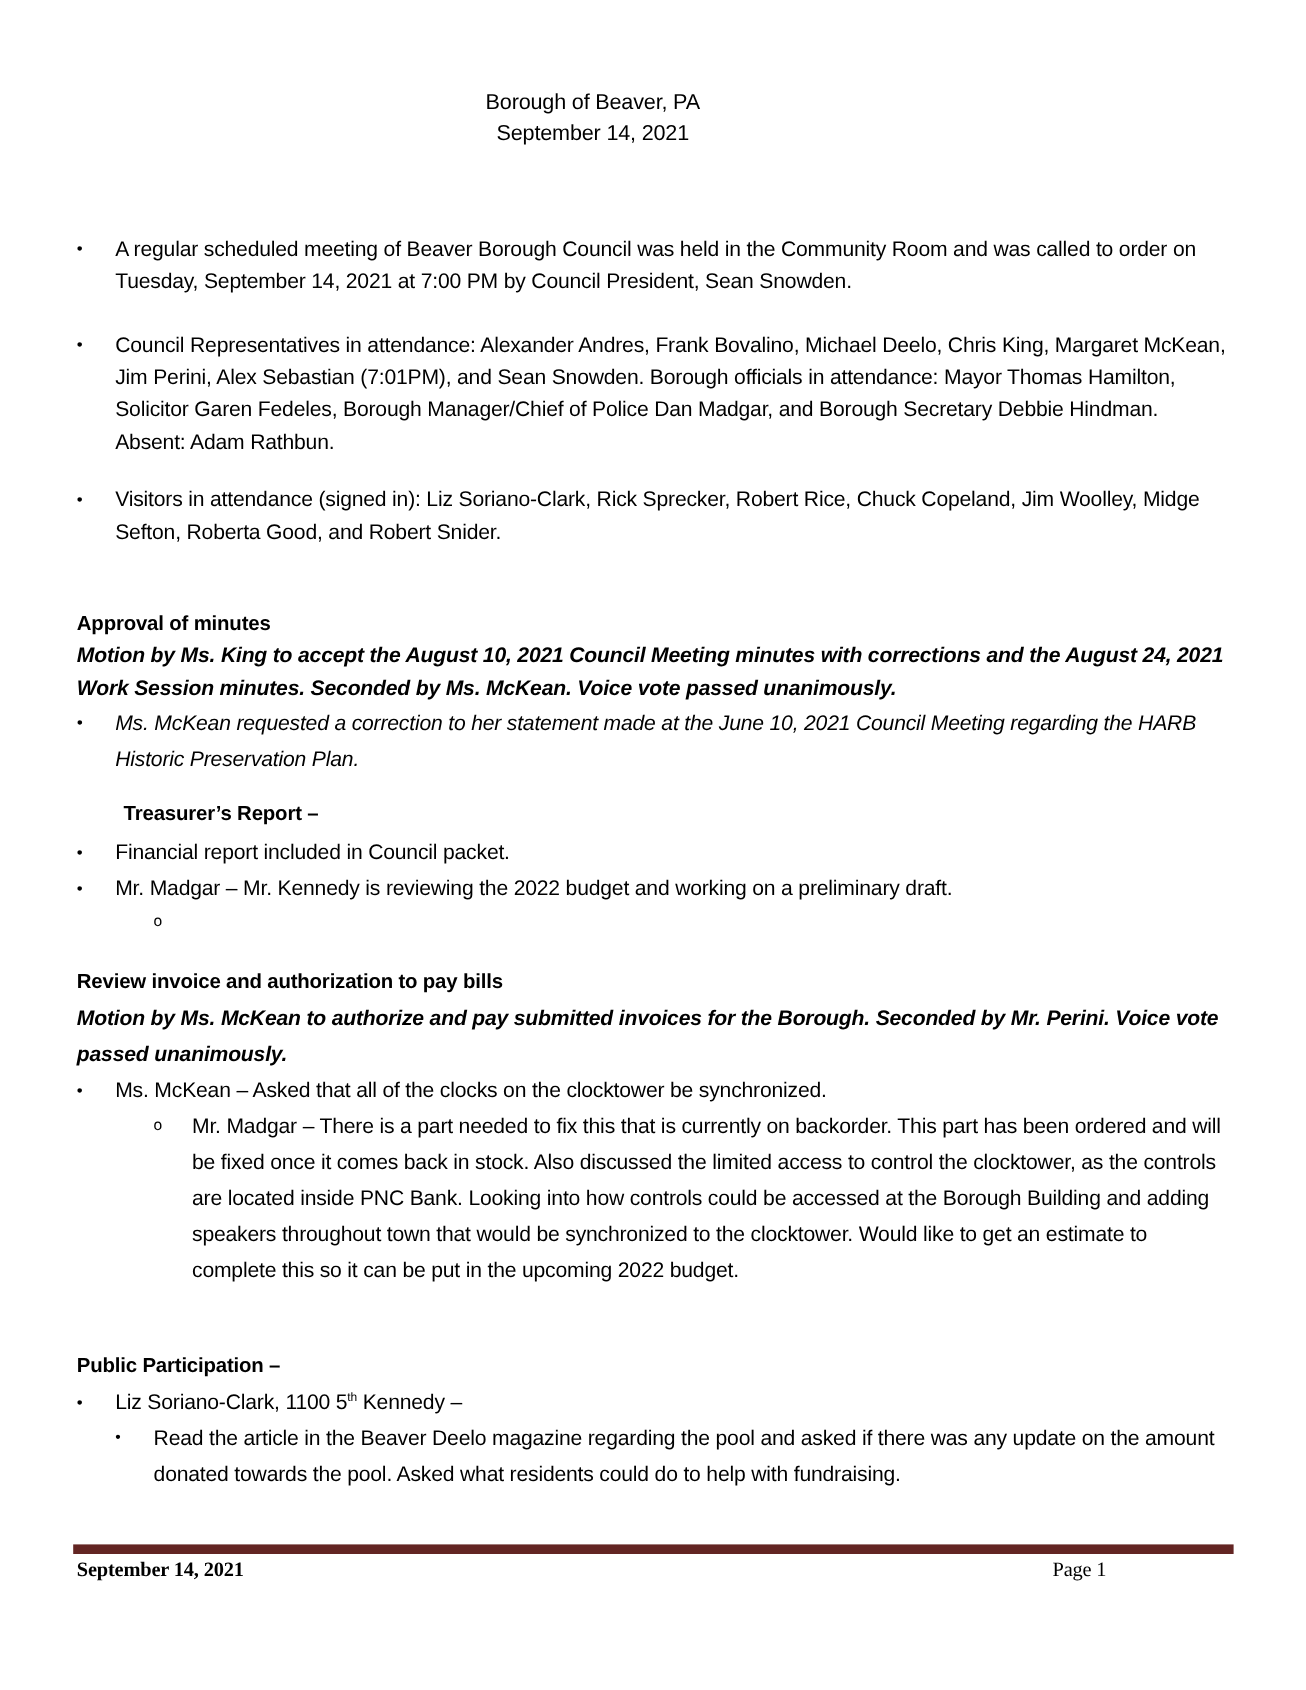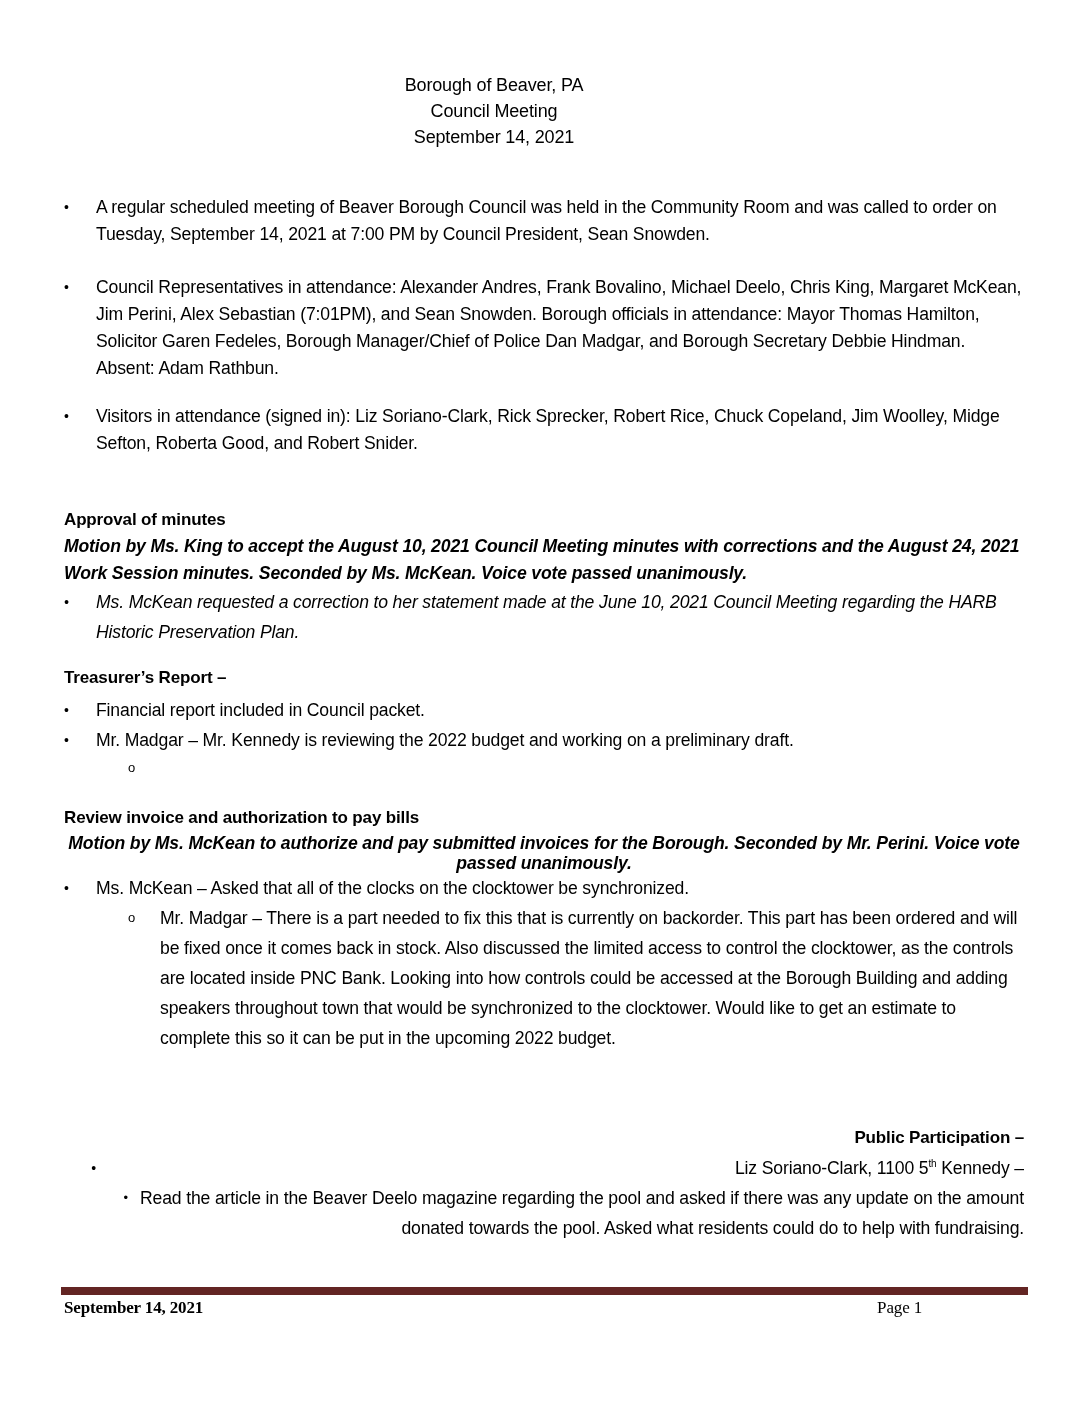--- a/index.html
+++ b/index.html
@@ -104,21 +104,20 @@
     }
     sup { font-size: 10px; line-height: 0; }
   </style>
 </head>
 <body>
 
 <div class="page">
 
   <div class="title-block">
     <div>Borough of Beaver, PA</div>
-    <div>Council Meeting</div>
     <div>September 14, 2021</div>
   </div>
 
   <div class="para" style="top:194px;">
     <div class="bullet-row">
       <span class="dot">•</span>
       <span>A regular scheduled meeting of Beaver Borough Council was held in the Community Room and was called to order on Tuesday, September 14, 2021 at 7:00 PM by Council President, Sean Snowden.</span>
     </div>
   </div>
 
@@ -139,48 +138,48 @@
   <div class="para" style="top:482px;margin-top:24px;">
     <div class="heading">Approval of minutes</div>
     <div class="motion">Motion by Ms. King to accept the August 10, 2021 Council Meeting minutes with corrections and the August 24, 2021 Work Session minutes.  Seconded by Ms. McKean. Voice vote passed unanimously.</div>
     <div class="li italic">
       <span class="dot">•</span>
       <span>Ms. McKean requested a correction to her statement made at the June 10, 2021 Council Meeting regarding the HARB Historic Preservation Plan.</span>
     </div>
   </div>
 
   <div class="para" style="top:664px;">
-    <div class="heading" style="margin-bottom:4px;">Treasurer’s Report –</div>
+    <div class="heading" style="margin-bottom:4px;margin-left:39px;">Treasurer’s Report –</div>
     <div class="li">
       <span class="dot">•</span>
       <span>Financial report included in Council packet.</span>
     </div>
     <div class="li">
       <span class="dot">•</span>
       <span>Mr. Madgar – Mr. Kennedy is reviewing the 2022 budget and working on a preliminary draft.</span>
     </div>
     <div class="li2" style="line-height:26px;">
       <span class="dot">o</span>
     </div>
   </div>
 
   <div class="para" style="top:803px;">
     <div class="heading" style="line-height:30px;">Review invoice and authorization to pay bills</div>
-    <div class="motion" style="line-height:20px;text-align:center;">Motion by Ms. McKean to authorize and pay submitted invoices for the Borough. Seconded by Mr. Perini. Voice vote passed unanimously.</div>
+    <div class="motion" style="line-height:30px;">Motion by Ms. McKean to authorize and pay submitted invoices for the Borough. Seconded by Mr. Perini. Voice vote passed unanimously.</div>
     <div class="li">
       <span class="dot">•</span>
       <span>Ms. McKean – Asked that all of the clocks on the clocktower be synchronized.</span>
     </div>
     <div class="li2">
       <span class="dot">o</span>
       <span>Mr. Madgar – There is a part needed to fix this that is currently on backorder. This part has been ordered and will be fixed once it comes back in stock. Also discussed the limited access to control the clocktower, as the controls are located inside PNC Bank. Looking into how controls could be accessed at the Borough Building and adding speakers throughout town that would be synchronized to the clocktower. Would like to get an estimate to complete this so it can be put in the upcoming 2022 budget.</span>
     </div>
   </div>
 
-  <div class="para" style="top:1124px;text-align:right;">
+  <div class="para" style="top:1124px;">
     <div class="heading" style="margin-bottom:2px;">Public Participation –</div>
     <div class="li">
       <span class="dot">•</span>
       <span>Liz Soriano-Clark, 1100 5</span><sup>th</sup><span> Kennedy –</span>
     </div>
     <div class="li2" style="padding-left:64px;">
       <span class="dot" style="left:32px;">•</span>
       <span>Read the article in the Beaver Deelo magazine regarding the pool and asked if there was any update on the amount donated towards the pool. Asked what residents could do to help with fundraising.</span>
     </div>
   </div>

